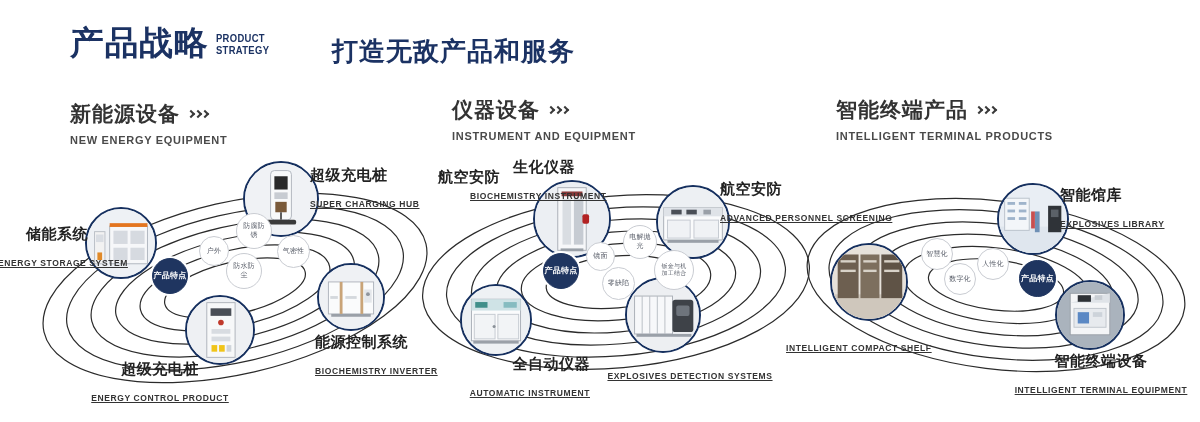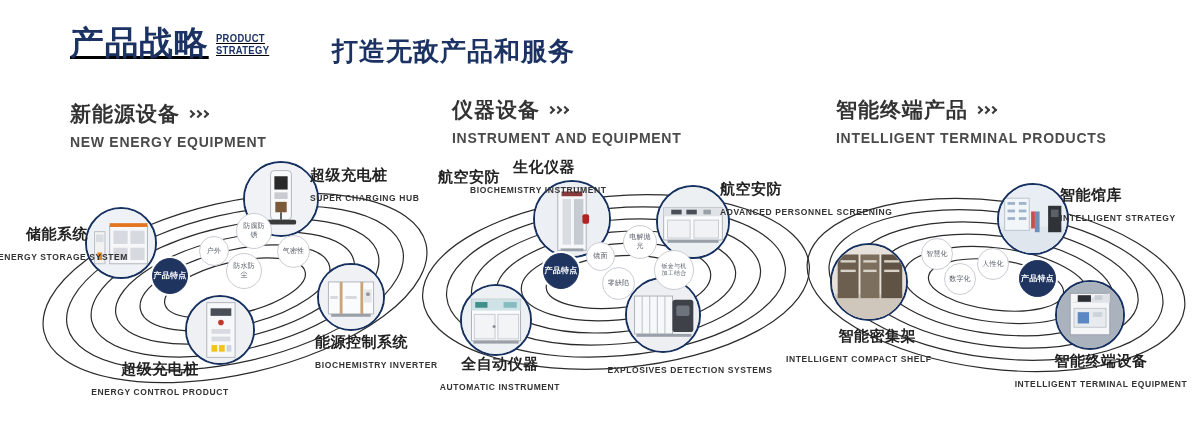--- a/index.html
+++ b/index.html
@@ -4,21 +4,21 @@
 <style>
   * { margin:0; padding:0; box-sizing:border-box; }
   body {
     width:1200px; height:422px; background:#ffffff; overflow:hidden;
     font-family:"Liberation Sans","DejaVu Sans",sans-serif;
     position:relative;
   }
   #stage { position:relative; width:1200px; height:422px; }
 
   
-  .hdr { position:absolute; left:70px; top:26px; display:flex; align-items:flex-end;text-decoration:underline; }
+  .hdr { position:absolute; left:70px; top:26px; display:flex; align-items:flex-end; }
   .hdr-cn {
     font-size:33px; font-weight:bold; color:#1b3263; letter-spacing:1px;
     line-height:1; transform:scaleX(1.02); transform-origin:left bottom;
   }
   .hdr-en {
     margin-left:10px; margin-bottom:2px; color:#1b3263;
     font-size:11.5px; font-weight:bold; line-height:1.04;
     letter-spacing:0.4px; transform:scaleX(0.82); transform-origin:left bottom;
   }
   .hdr-sub {
@@ -29,40 +29,40 @@
   
   .sect { position:absolute; }
   .sect-row { display:flex; align-items:center; }
   .sect-cn { font-size:21px; font-weight:bold; color:#333333; letter-spacing:1px; }
   .chev { margin-left:8px; display:flex; gap:1px; align-items:center; }
   .chev i {
     display:block; width:6px; height:6px; border-top:2px solid #3a3a3a;
     border-right:2px solid #3a3a3a; transform:rotate(45deg);
   }
   .sect-en {
-    margin-top:6px; font-size:14px; font-weight:bold; color:#4a4a4a;
+    margin-top:6px; font-size:11px; font-weight:bold; color:#4a4a4a;
     letter-spacing:0.7px;
   }
 
   
   .cluster { position:absolute; width:400px; height:260px; }
   .rings { position:absolute; inset:0; }
   .rings svg { display:block; }
 
   
   .prod {
     position:absolute; border-radius:50%; border:2px solid #16305f;
     overflow:hidden; background:#e8ecf2;
   }
   .prod .ph { position:absolute; inset:0; }
 
   
   .plabel { position:absolute; white-space:nowrap; }
   .plabel .cn { font-size:15px; font-weight:bold; color:#222; letter-spacing:0.5px; line-height:1.15; }
-  .plabel .en { font-size:8.5px; font-weight:bold; color:#333; letter-spacing:0.6px; line-height:1.25; margin-top:10px; }
+  .plabel .en { font-size:8.5px; font-weight:bold; color:#333; letter-spacing:0.6px; line-height:1.25; margin-top:16px;text-decoration:underline; }
   .plabel.right { text-align:right; }
   .plabel.center { text-align:center; }
 
   
   .bub {
     position:absolute; border-radius:50%; border:1px solid #c9ccd2;
     background:#ffffff; color:#5a5f6a; display:flex; align-items:center;
     justify-content:center; text-align:center; font-size:7px; line-height:1.25;
     letter-spacing:0.2px;
   }
@@ -283,21 +283,21 @@
         <rect x="10" y="14" width="52" height="44" fill="#fafbfc" stroke="#a9aeb6"></rect>
         <rect x="10" y="14" width="52" height="12" fill="#cfe3e6"></rect>
         <rect x="14" y="17" width="13" height="6" fill="#3f8f8a"></rect>
         <rect x="44" y="17" width="14" height="6" fill="#86bcc0"></rect>
         <rect x="13" y="30" width="22" height="26" fill="#f2f4f6" stroke="#c4c9d0"></rect>
         <rect x="38" y="30" width="22" height="26" fill="#f2f4f6" stroke="#c4c9d0"></rect>
         <circle cx="34" cy="43" r="1.6" fill="#8a9098"></circle>
         <rect x="12" y="58" width="48" height="3" fill="#9aa0a8"></rect>
       </svg>
     </div>
-    <div class="plabel center" style="left:-10px; top:185px; width:180px;">
+    <div class="plabel center" style="left:-10px; top:185px; width:180px;text-align:right;">
       <div class="cn">全自动仪器</div>
       <div class="en">AUTOMATIC INSTRUMENT</div>
     </div>
 
     <div class="prod" style="left:205px; top:107px; width:76px; height:76px;">
       <svg class="ph" viewBox="0 0 76 76">
         <rect width="76" height="76" fill="#edeff2"></rect>
         <rect x="8" y="18" width="40" height="40" fill="#f7f8fa" stroke="#a9aeb6"></rect>
         <g stroke="#b8bdc4">
           <path d="M16 18 L16 58"></path>
@@ -360,42 +360,41 @@
             <rect x="21" y="34" width="8" height="3"></rect>
         </g>
         <rect x="52" y="22" width="14" height="28" fill="#2f3338"></rect>
         <rect x="55" y="26" width="8" height="8" fill="#5b6168"></rect>
         <rect x="38" y="28" width="5" height="22" fill="#6f90b5"></rect>
         <rect x="34" y="28" width="4" height="18" fill="#c94f4f"></rect>
       </svg>
     </div>
     <div class="plabel" style="left:254px; top:16px; width:125px;">
       <div class="cn">智能馆库</div>
-      <div class="en">INTELLIGENT STRATEGY</div>
+      <div class="en">EXPLOSIVES LIBRARY</div>
     </div>
 
     <div class="prod" style="left:24px; top:73px; width:78px; height:78px;">
       <svg class="ph" viewBox="0 0 78 78">
         <rect width="78" height="78" fill="#e6e1da"></rect>
         <rect x="0" y="52" width="78" height="26" fill="#cfc7bc"></rect>
         <rect x="6" y="10" width="22" height="46" fill="#6d5f50"></rect>
         <rect x="30" y="10" width="20" height="46" fill="#7d6f5e"></rect>
         <rect x="52" y="10" width="22" height="46" fill="#5f5346"></rect>
         <g fill="#d8d2c8">
           <rect x="9" y="16" width="16" height="2.5"></rect>
             <rect x="9" y="26" width="16" height="2.5"></rect>
           <rect x="33" y="16" width="14" height="2.5"></rect>
             <rect x="33" y="26" width="14" height="2.5"></rect>
           <rect x="55" y="16" width="16" height="2.5"></rect>
             <rect x="55" y="26" width="16" height="2.5"></rect>
         </g>
       </svg>
     </div>
     <div class="plabel right" style="left:-80px; top:157px; width:190px;">
-      <div class="cn">智能密集架</div>
       <div class="en" style="width:130px; margin-left:auto;">INTELLIGENT COMPACT SHELF</div>
     </div>
 
     <div class="prod" style="left:249px; top:110px; width:70px; height:70px;">
       <svg class="ph" viewBox="0 0 70 70">
         <rect width="70" height="70" fill="#aab3bd"></rect>
         <rect x="14" y="12" width="42" height="44" fill="#f4f5f7" stroke="#9aa0a8"></rect>
         <path d="M14 22 L56 12 L56 22 Z" fill="#dfe3e8"></path>
         <rect x="22" y="14" width="14" height="7" fill="#2d3136"></rect>
         <rect x="40" y="14" width="8" height="5" fill="#c9ced4"></rect>

